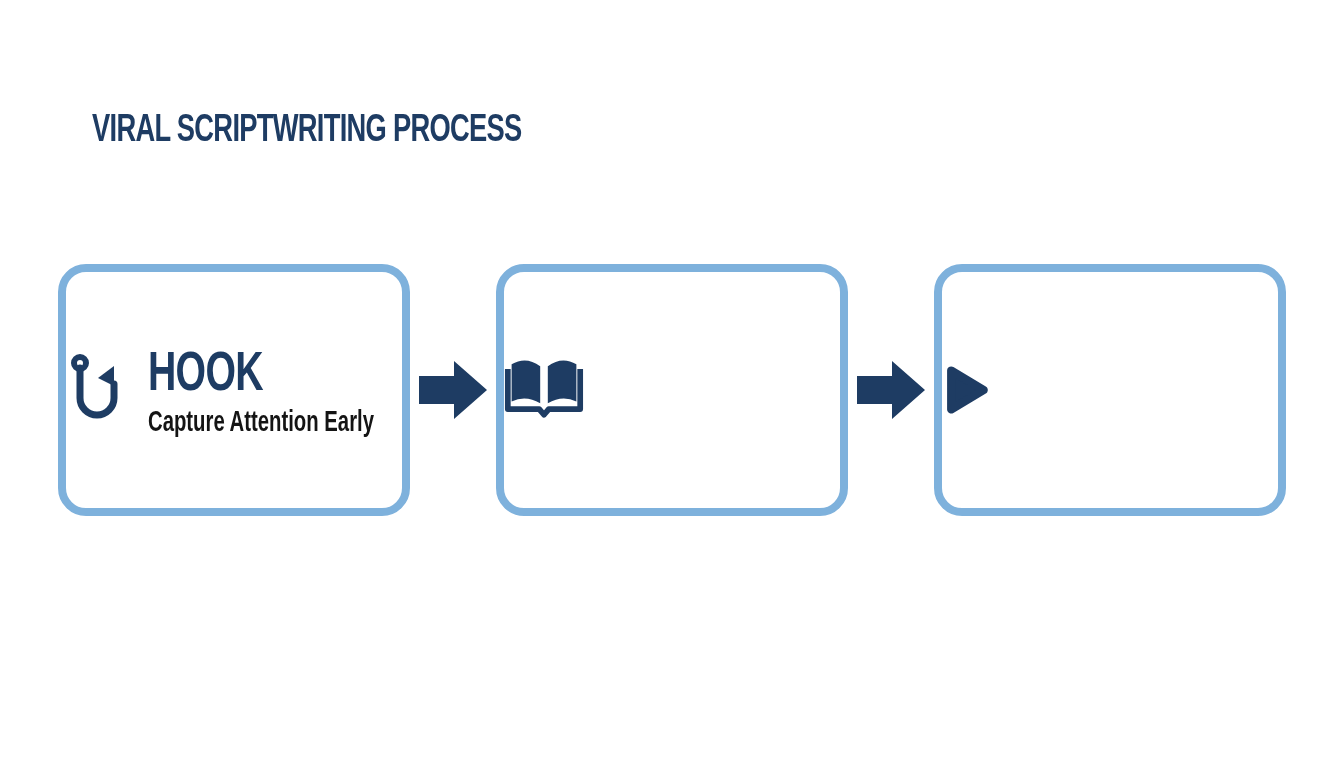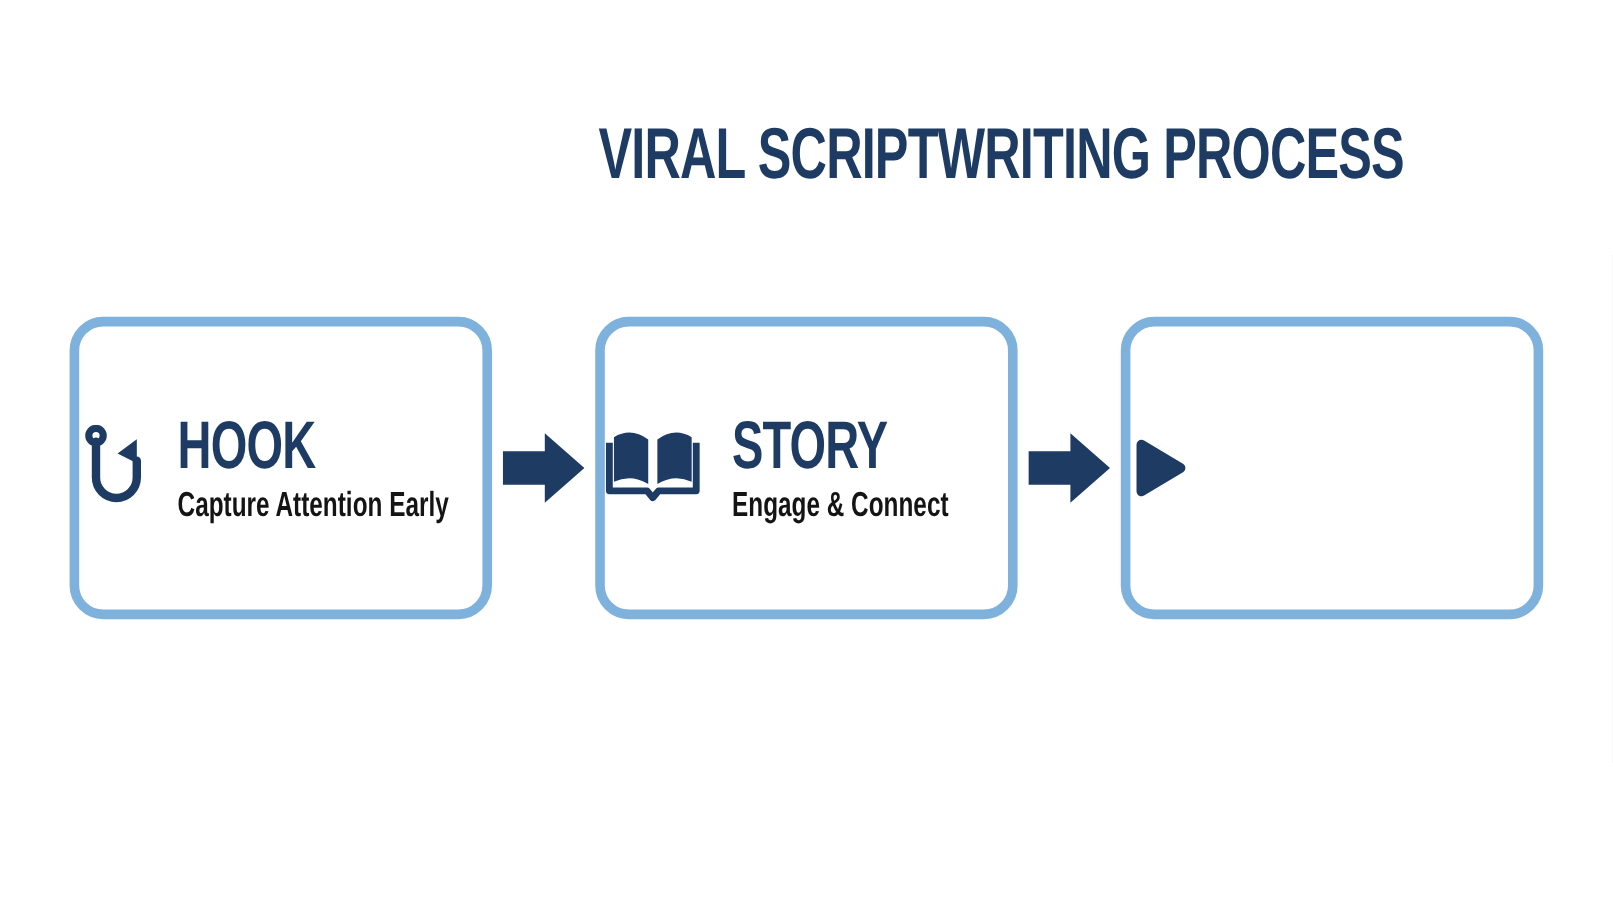--- a/index.html
+++ b/index.html
@@ -19,23 +19,23 @@
     background: var(--background);
     overflow: hidden;
     margin: 0 auto;
   }
 
   .page-title {
     position: absolute;
     top: 96px;
     left: 0;
     width: 1314px; 
-    text-align: right;
+    text-align: left;
     color: var(--navy);
-    font-size: 60px;
+    font-size: 39px;
     font-weight: 700;
     line-height: 64px;
     white-space: nowrap;
     text-decoration: underline;
   }
   .page-title .squeeze {
     display: inline-block;
     transform: scaleX(0.70);
     transform-origin: center;
     letter-spacing: -1px;
@@ -126,24 +126,20 @@
     </span>
 
     <div class="step-box">
       <span class="step-icon">
         <svg width="80" height="64" viewBox="0 0 84 66" xmlns="http://www.w3.org/2000/svg">
           <path class="fill-navy" d="M8 6 Q23 -3 38 8 L38 47 Q23 38 8 45 Z"></path>
           <path class="fill-navy" d="M76 6 Q61 -3 46 8 L46 47 Q61 38 76 45 Z"></path>
           <path class="stroke-navy" d="M4 11 V53 H37 L42 59 L47 53 H80 V11" fill="none" stroke-width="6" stroke-linejoin="round"></path>
         </svg>
       </span>
-      <div class="step-text">
-        <div class="step-title">STORY</div>
-        <div class="step-subtitle">Engage &amp; Connect</div>
-      </div>
     </div>
 
     <span class="arrow">
       <svg width="68" height="60" viewBox="0 0 68 60" xmlns="http://www.w3.org/2000/svg">
         <path class="fill-navy" d="M0 16 H35 V1 L68 30 L35 59 V44 H0 Z"></path>
       </svg>
     </span>
 
     <div class="step-box">
       <span class="step-icon">

